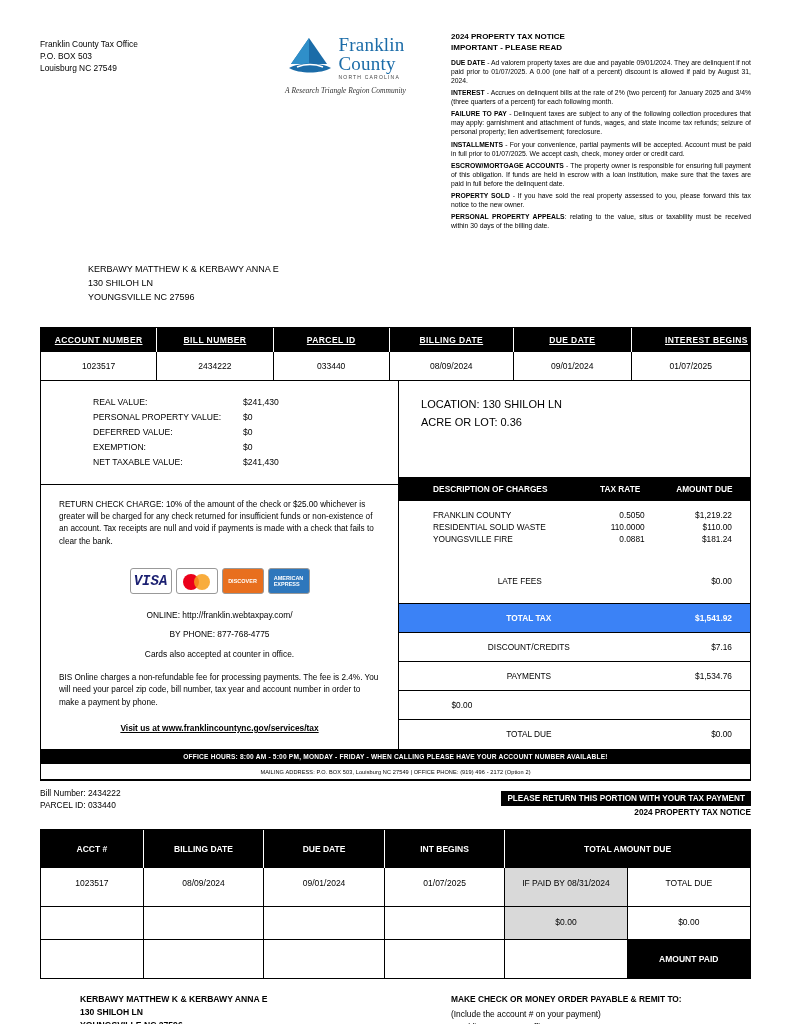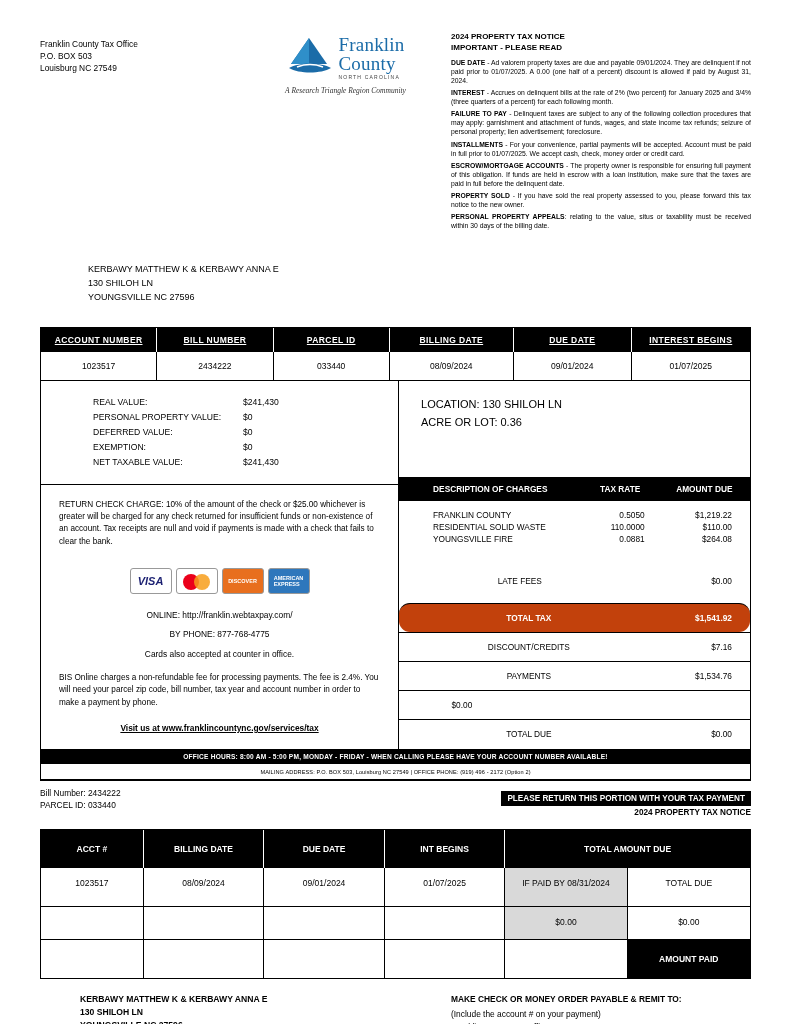--- a/index.html
+++ b/index.html
@@ -97,21 +97,21 @@
     font-size: 8.5px;
     font-weight: bold;
     letter-spacing: .4px;
     text-decoration: underline;
   }
   .bar > div {
     padding: 7px 2px;
     text-align: center;
     border-right: 1px solid #fff;
   }
-  .bar > div:last-child { border-right: none; }
+  .bar > div:last-child { border-right: none; text-align: right; }
   .vals {
     display: flex;
     font-size: 8.5px;
     border-bottom: 1px solid #000;
   }
   .vals > div {
     padding: 9px 2px;
     text-align: center;
     border-right: 1px solid #000;
   }
@@ -158,21 +158,21 @@
     margin: 10px 0 12px 0;
   }
   .card {
     width: 42px; height: 26px;
     border: 1px solid #999;
     border-radius: 3px;
     font-size: 6px;
     display: flex; align-items: center; justify-content: center;
     font-weight: bold;
   }
-  .card.visa { color: #1a1f71; font-style: italic; font-size: 11px; font-family: Liberation Sans, sans-serif;}
+  .card.visa { color: #1a1f71; font-style: italic; font-size: 14px; font-family: Liberation Mono, monospace;}
   .card.mc { background: #fff; position: relative; }
   .card.mc .d1, .card.mc .d2 {
     position: absolute; width: 16px; height: 16px; border-radius: 50%;
   }
   .card.mc .d1 { background: #eb001b; left: 6px; top: 5px; }
   .card.mc .d2 { background: #f79e1b; left: 17px; top: 5px; opacity: .85; }
   .card.disc { color: #fff; background: #e86f1e; font-size: 5.5px; }
   .card.amex { color: #fff; background: #2e77bc; font-size: 5.5px; }
   .pay-lines { text-align: center; font-size: 8.4px; line-height: 2.3; }
   .fee-note {
@@ -198,21 +198,21 @@
   .chg-row > div { padding: 1px 4px; }
   .chg-desc { width: 52%; padding-left: 34px !important; }
   .chg-rate { width: 22%; text-align: right; padding-right: 14px !important; }
   .chg-amt  { width: 26%; text-align: right; padding-right: 18px !important; }
   .chg-line {
     display: flex; font-size: 8.3px;
     border-top: 1px solid #000;
   }
   .chg-line .l { width: 74%; text-align: center; padding: 9px 2px; }
   .chg-line .r { width: 26%; text-align: right; padding: 9px 18px 9px 2px; }
-  .chg-line.black { background: #c2410c; color: #fff; font-weight: bold; border-radius: 11px; }
+  .chg-line.black { background: #3b82f6; color: #fff; font-weight: bold; }
   .chg-line.black .r { color: #fff; }
   .spacer-charges { height: 30px; }
 
   
   .office-hours {
     background: #000; color: #fff;
     font-size: 6.6px; font-weight: bold;
     text-align: center; padding: 4px 2px;
     letter-spacing: .2px;
   }
@@ -437,21 +437,21 @@
             <div class="chg-amt">$1,219.22</div>
           </div>
           <div class="chg-row">
             <div class="chg-desc">RESIDENTIAL SOLID WASTE</div>
             <div class="chg-rate">110.0000</div>
             <div class="chg-amt">$110.00</div>
           </div>
           <div class="chg-row">
             <div class="chg-desc">YOUNGSVILLE FIRE</div>
             <div class="chg-rate">0.0881</div>
-            <div class="chg-amt">$264.08</div>
+            <div class="chg-amt">$181.24</div>
           </div>
           <div class="spacer-charges"></div>
         </div>
 
         <div class="chg-row" style="padding-bottom:16px;gap:18px;">
           <div class="chg-desc" style="text-align:center;padding-left:0 !important;width:74%;">LATE FEES</div>
           <div class="chg-amt">$0.00</div>
         </div>
 
         <div class="chg-line black">

